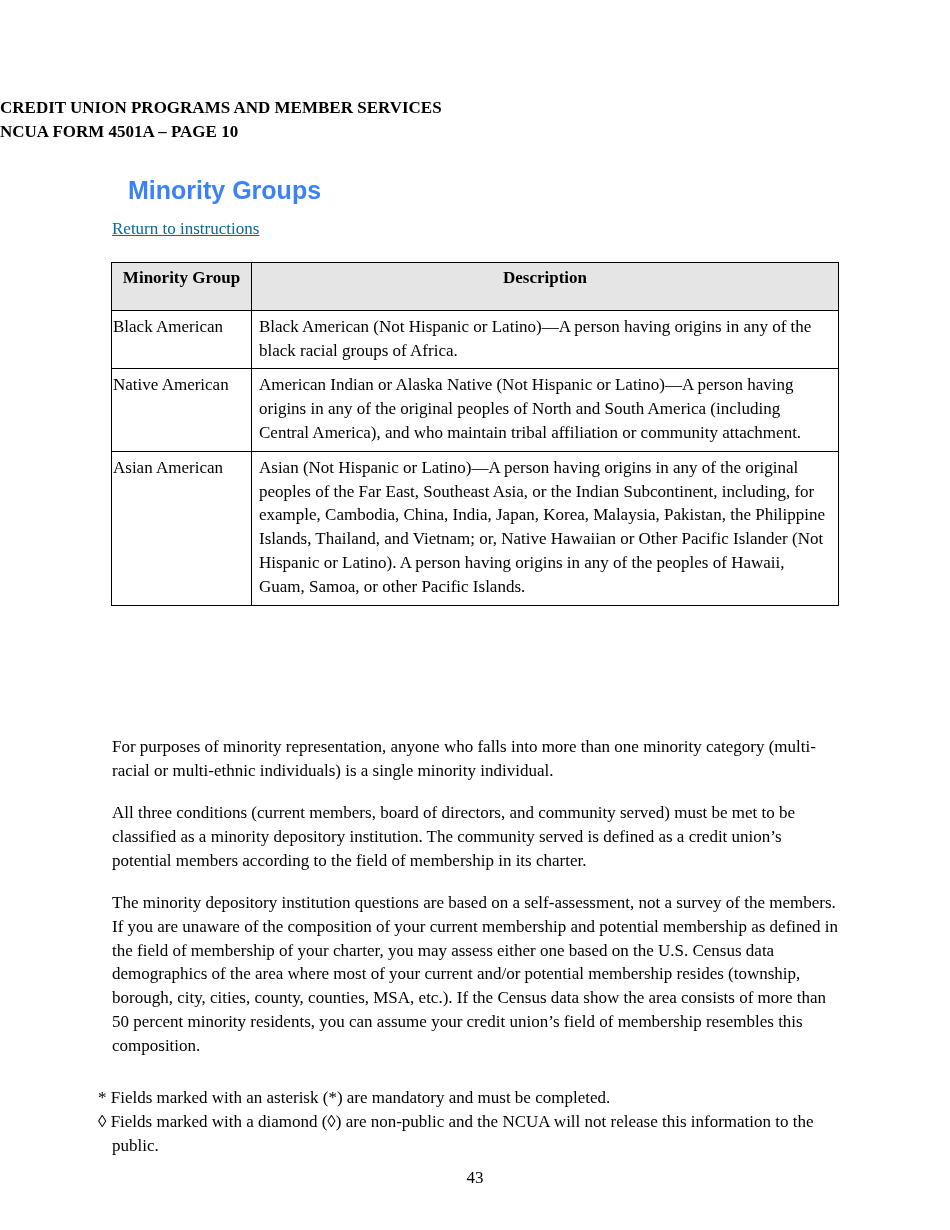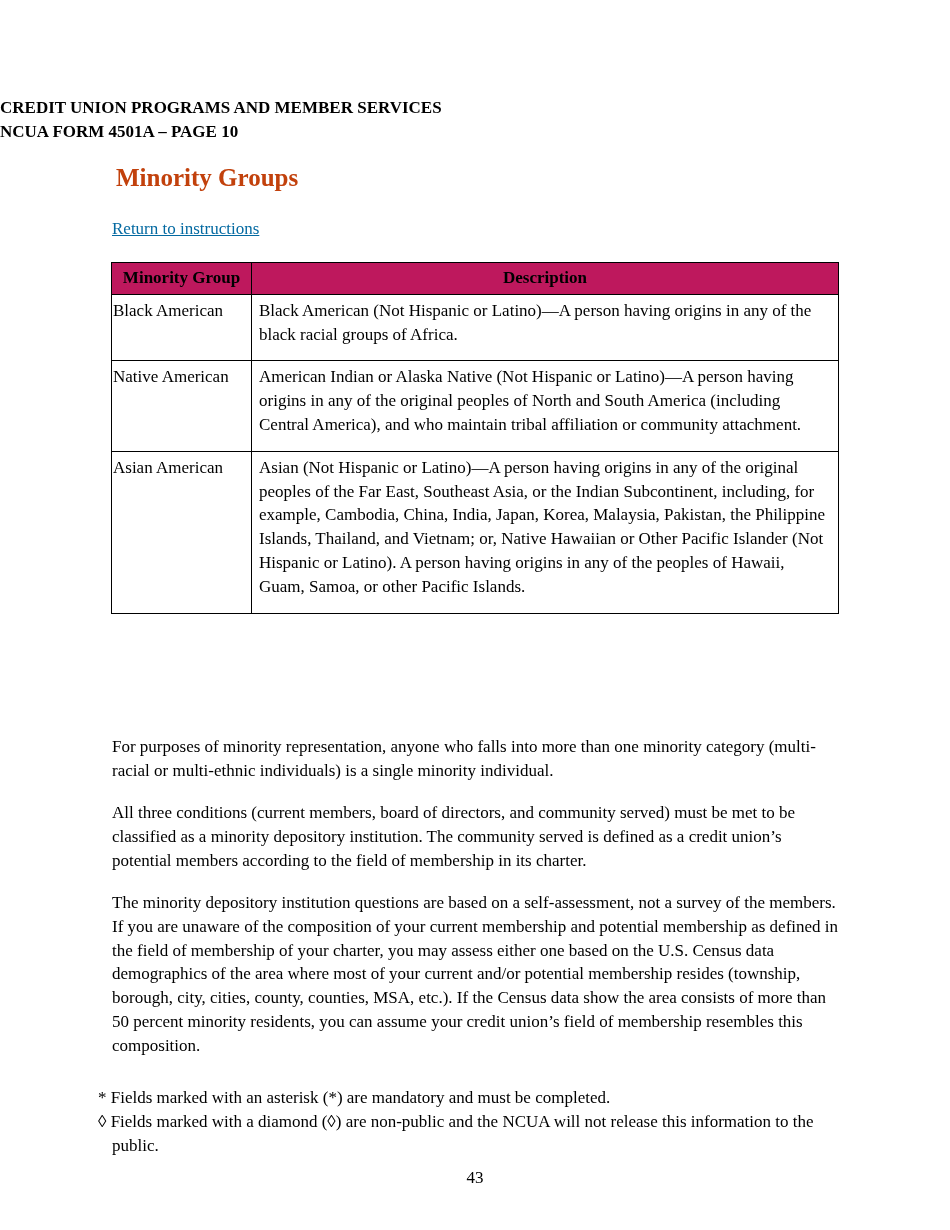--- a/index.html
+++ b/index.html
@@ -5,40 +5,40 @@
     html, body { margin: 0; padding: 0; background: #ffffff; }
     body {
       width: 950px; height: 1230px; position: relative; overflow: hidden;
       font-family: "Liberation Serif", serif; color: #000; font-size: 17px;
     }
     .header {
       position: absolute; left: 0; width: 950px; top: 96px;
       text-align: left; font-weight: bold; font-size: 17px; line-height: 24px;
     }
     .title {
-      position: absolute; left: 112px; top: 160px; margin: 4px;
-      font-family: Liberation Serif, serif; font-weight: bold;
-      font-size: 25px; color: #c2410c;
+      position: absolute; left: 112px; top: 160px; margin: 16px;
+      font-family: Liberation Sans, sans-serif; font-weight: bold;
+      font-size: 25px; color: #3b82f6;
     }
     .return-link {
       position: absolute; left: 112px; top: 219px;
       color: #0369a1; text-decoration: underline; font-size: 17px;
     }
     table.groups {
       position: absolute; left: 111px; top: 262px; width: 728px;
       border-collapse: collapse; font-size: 17px; line-height: 23.8px;
     }
     table.groups th, table.groups td {
       border: 1px solid #000; vertical-align: top;
     }
     table.groups th {
-      background: #be185d; font-weight: bold; text-align: center;
-      padding: 3px 4px 4px 4px; height: 26px; box-sizing: border-box;
+      background: #e5e5e5; font-weight: bold; text-align: center;
+      padding: 3px 4px 20px 4px; height: 26px; box-sizing: border-box;
     }
-    table.groups td { padding: 4px 2px 14px 2px; }
+    table.groups td { padding: 4px 2px 6px 2px; }
     table.groups td.grp { width: 136px; padding-left: 1px; }
     table.groups td.desc { padding-left: 7px; padding-right: 4px; }
     .para {
       position: absolute; left: 112px; width: 730px; margin: 0;
       font-size: 17px; line-height: 23.8px;
     }
     .note {
       position: absolute; left: 98px; width: 730px; margin: 0;
       font-size: 17px; line-height: 23.8px; padding-left: 14px; text-indent: -14px;
     }

